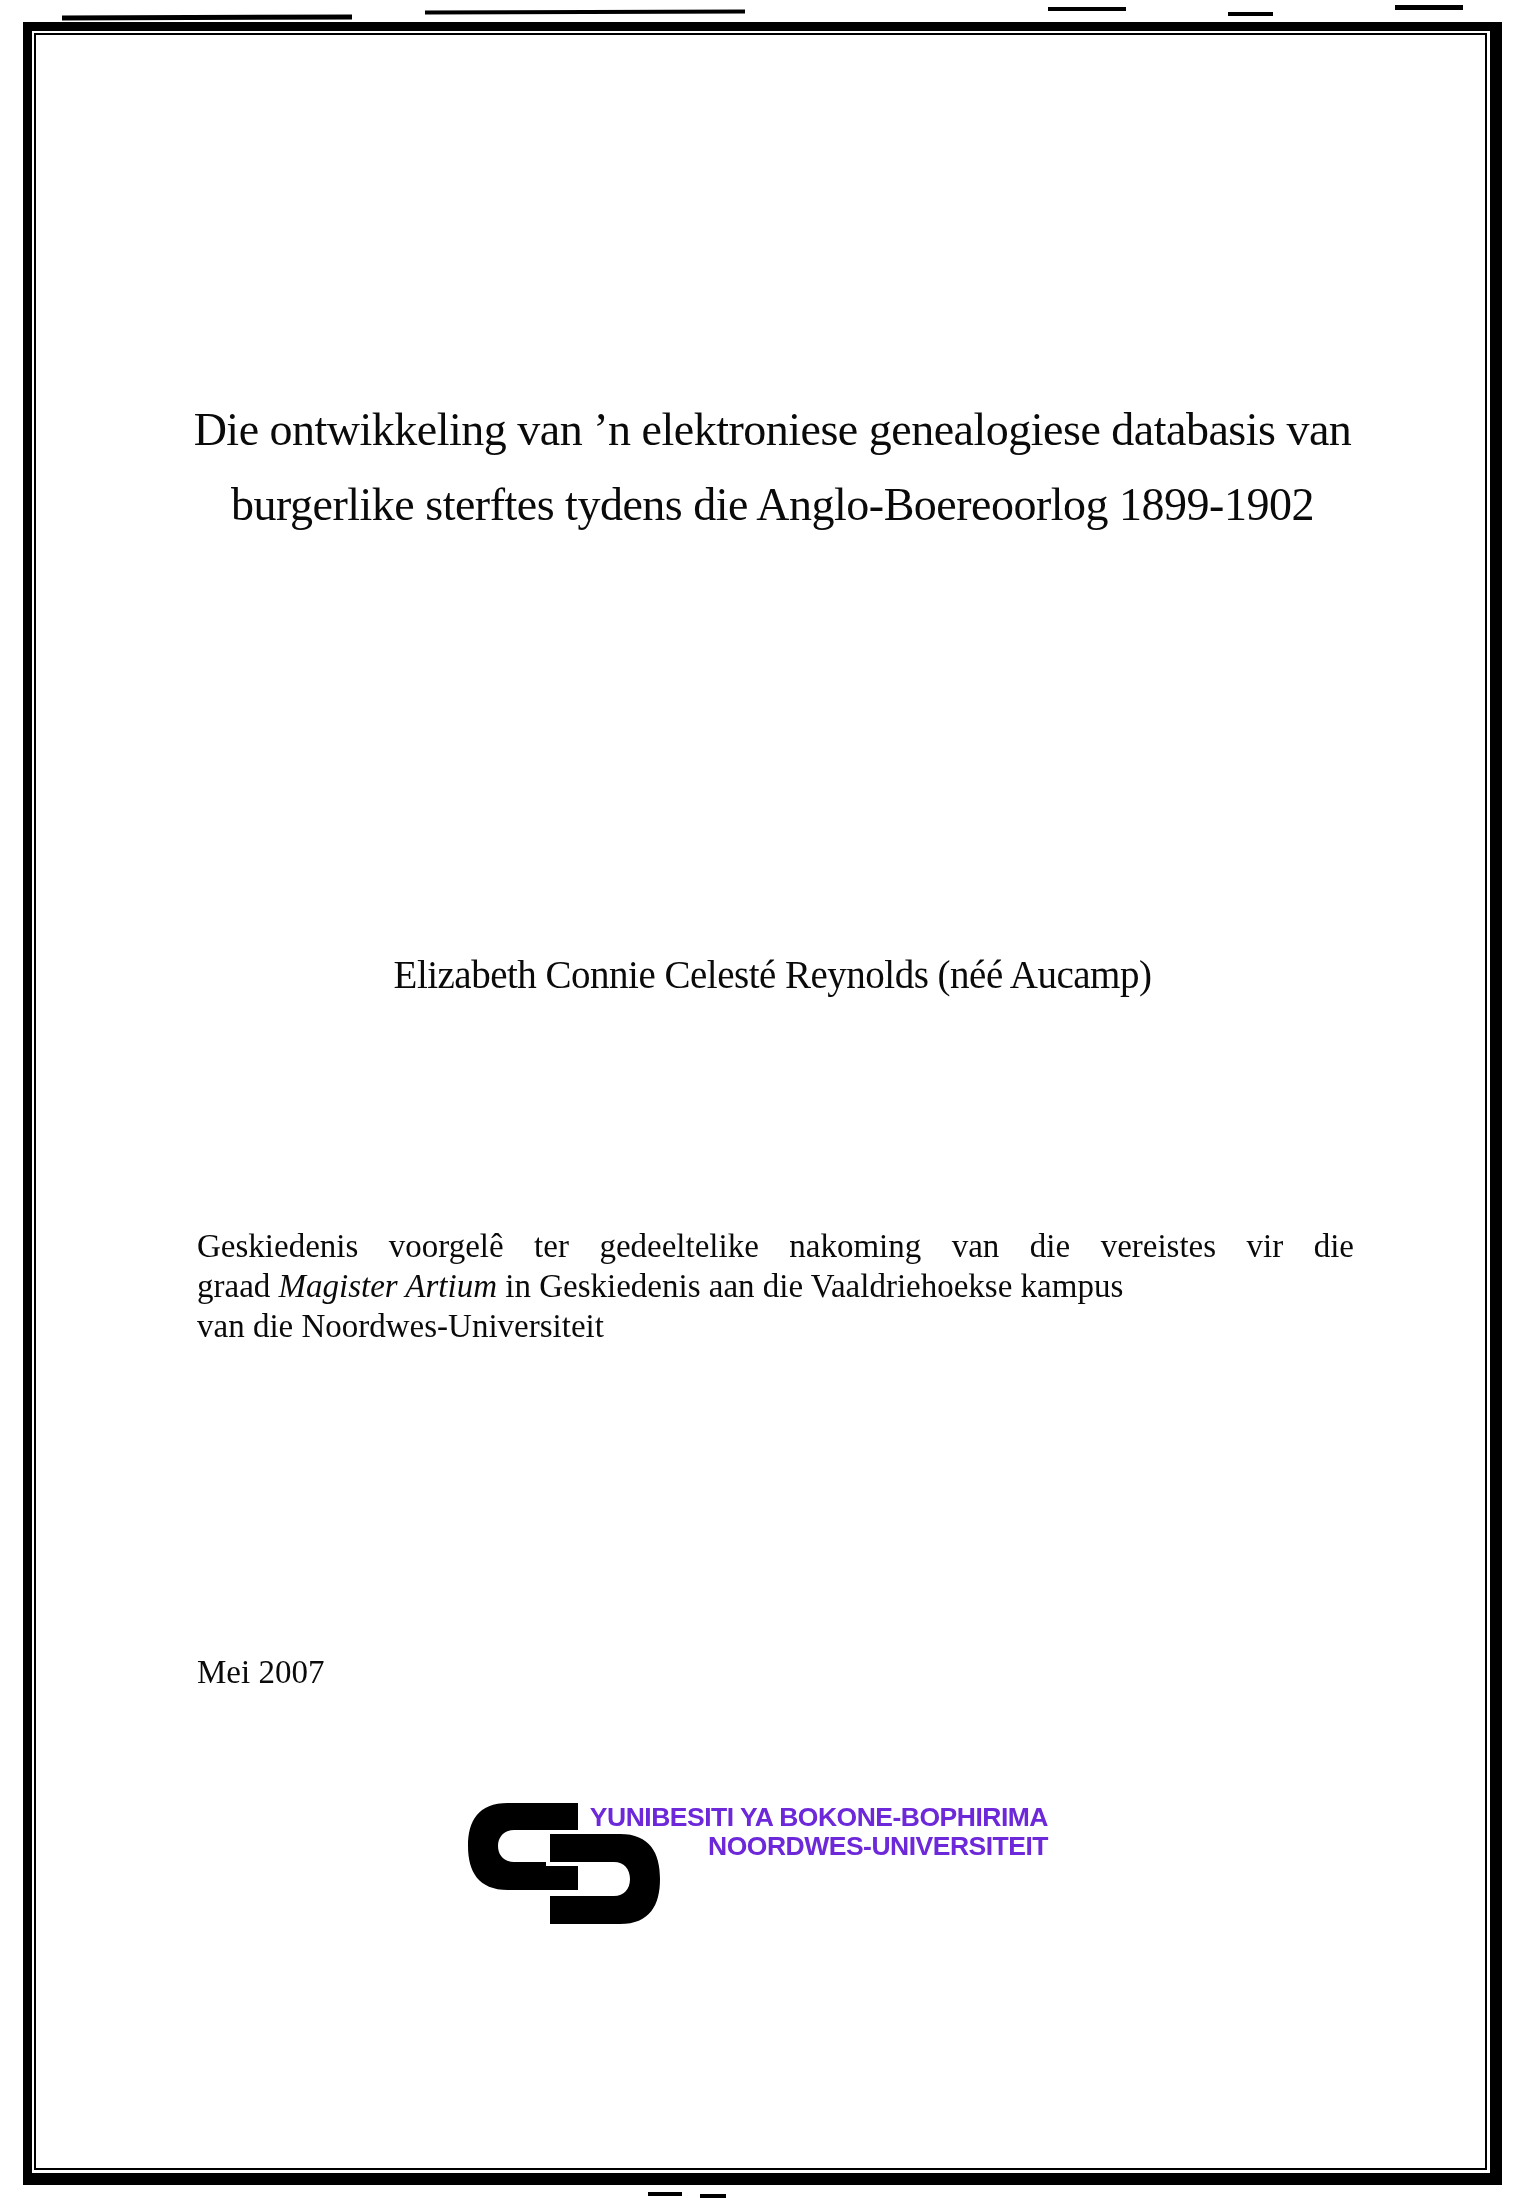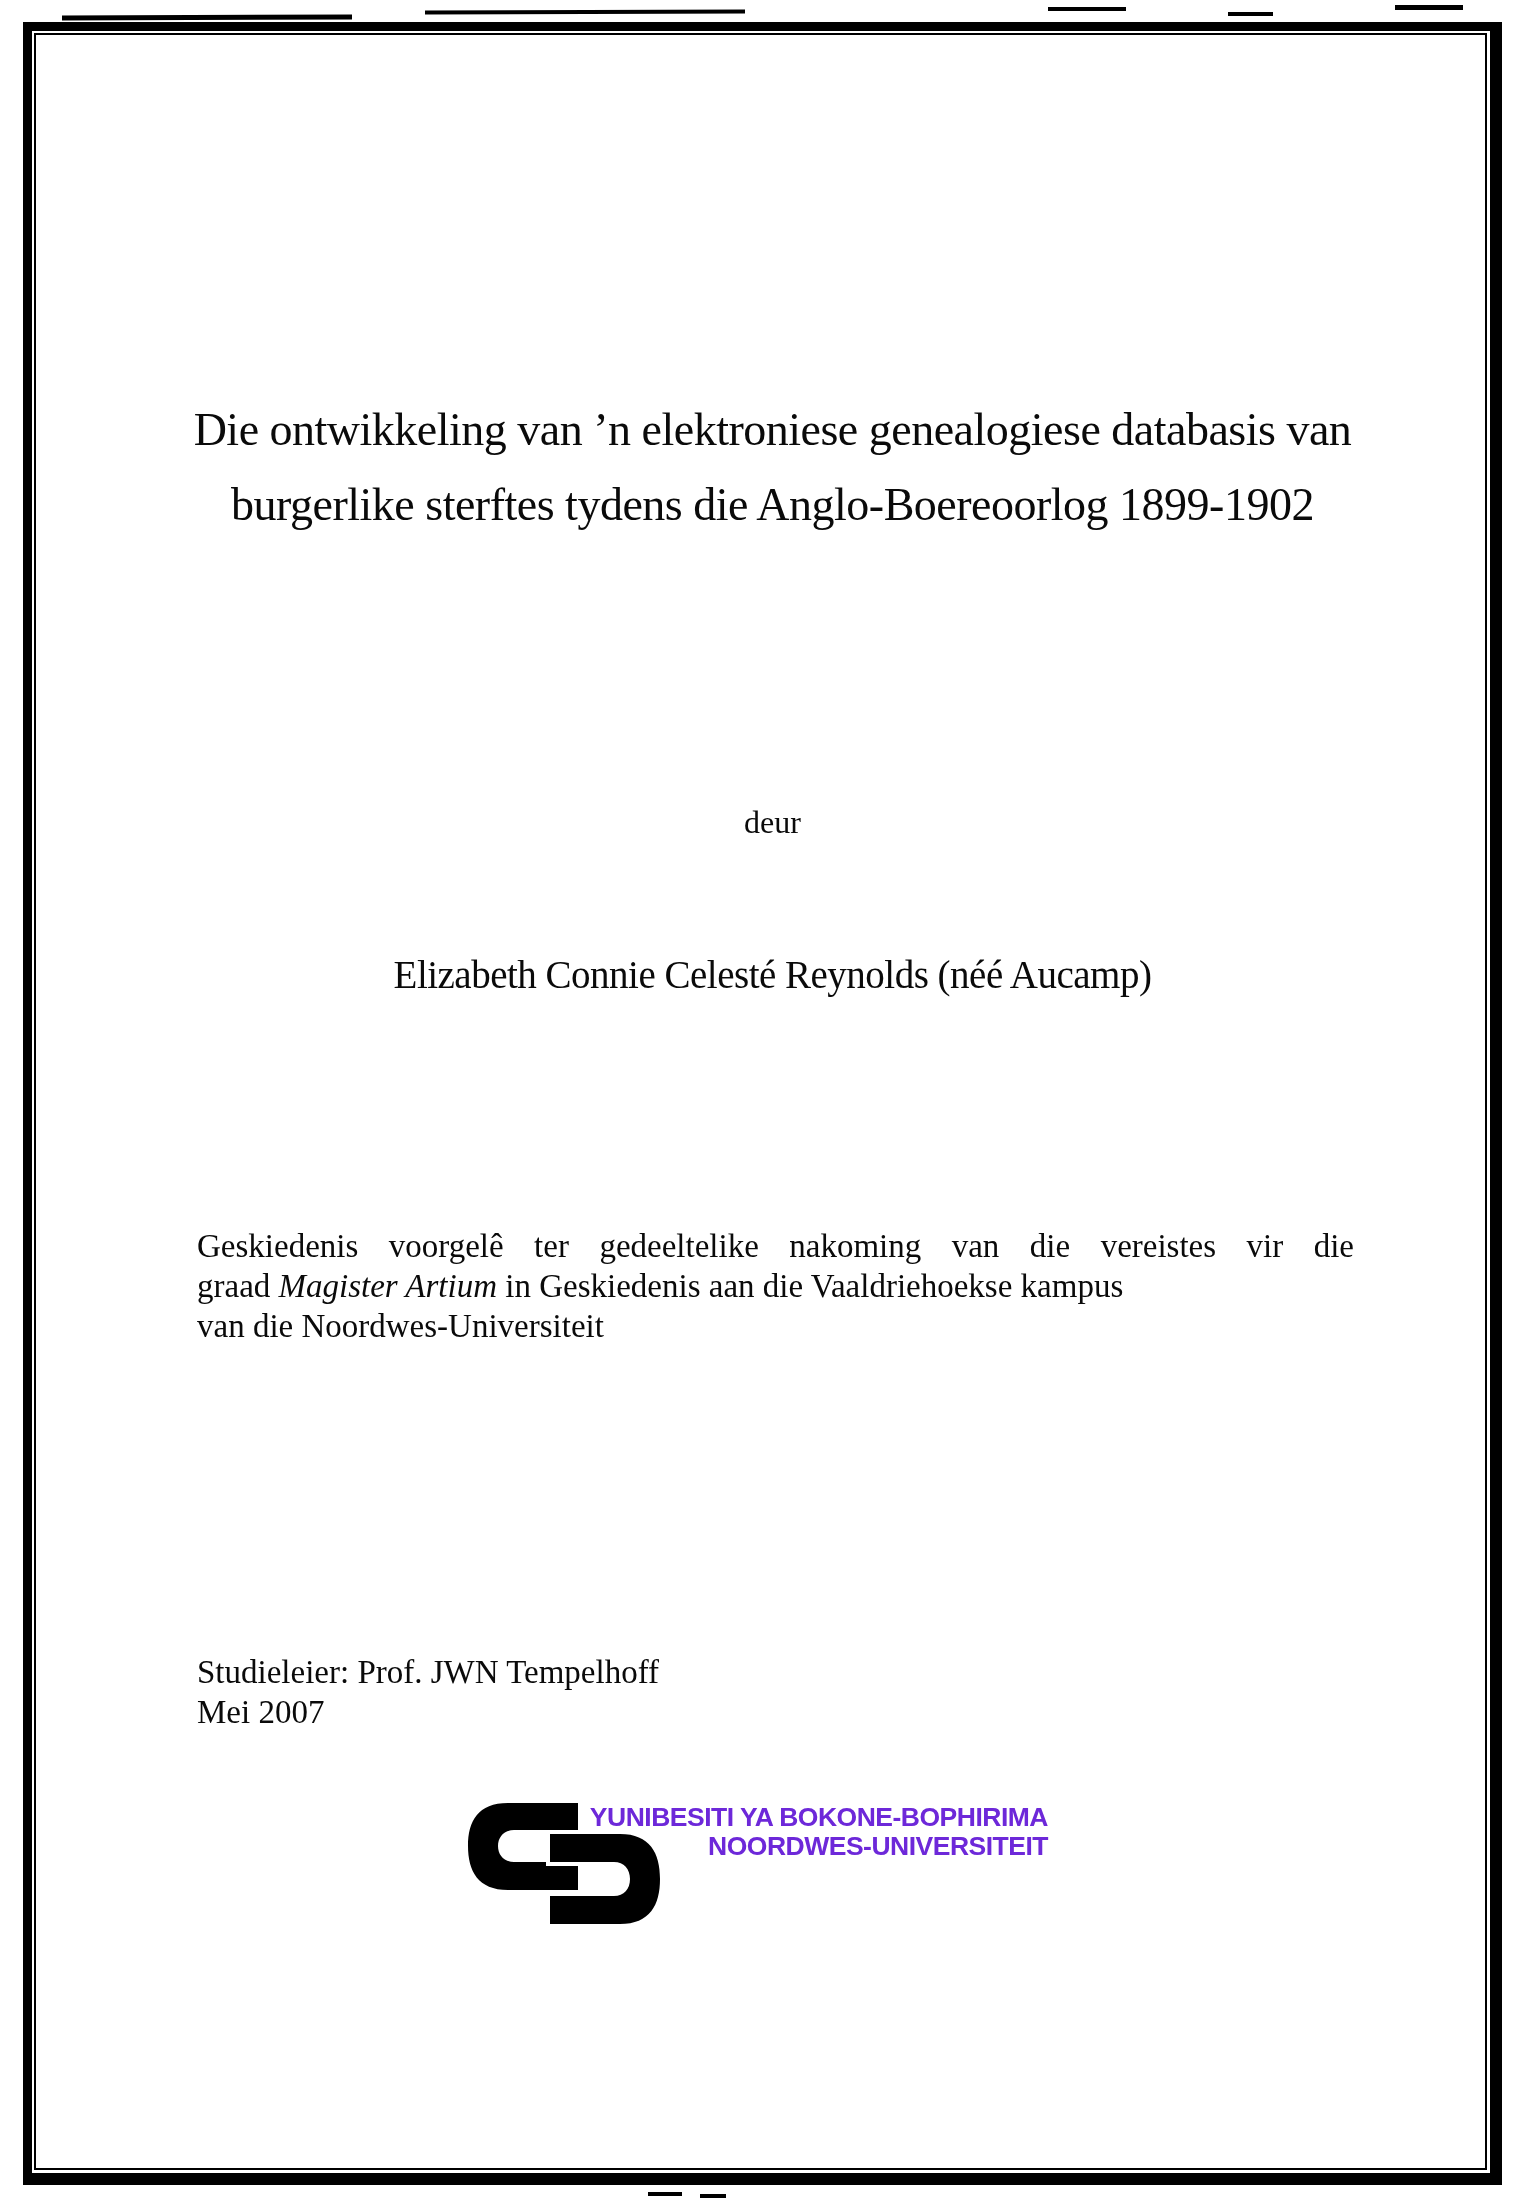--- a/index.html
+++ b/index.html
@@ -73,32 +73,30 @@
 
   <div class="frame">
     <div class="frame-inner"></div>
   </div>
 
   <div class="title-block">
     <div>Die ontwikkeling van ’n elektroniese genealogiese databasis van</div>
     <div>burgerlike sterftes tydens die Anglo-Boereoorlog 1899-1902</div>
   </div>
 
-  <div class="byline">deur</div>
 
   <div class="author">Elizabeth Connie Celesté Reynolds (néé Aucamp)</div>
 
   <div class="statement">
     <div class="just">Geskiedenis voorgelê ter gedeeltelike nakoming van die vereistes vir die</div>
     <div><span>graad </span><span class="ital">Magister Artium</span><span> in Geskiedenis aan die Vaaldriehoekse kampus</span></div>
     <div>van die Noordwes-Universiteit</div>
   </div>
 
   <div class="supervisor-block">
-    <div>Studieleier: Prof. JWN Tempelhoff</div>
     <div>Mei 2007</div>
   </div>
 
   <div class="logo-mark">
     <svg width="200" height="130" viewBox="0 0 200 130" xmlns="http://www.w3.org/2000/svg" aria-hidden="true">
 
       <path d="M116 2 L46 2 C16 2 6 20 6 45 C6 70 16 89 46 89 L116 89 L116 61 L52 61 C42 61 36 54 36 45 C36 36 42 29 52 29 L116 29 Z" fill="#000"></path>
 
       <path d="M88 33 L158 33 C188 33 198 52 198 78 C198 104 188 123 158 123 L88 123 L88 95 L152 95 C162 95 168 88 168 78 C168 68 162 61 152 61 L88 61 Z" fill="none" stroke="#ffffff" stroke-width="8"></path>
       <path d="M88 33 L158 33 C188 33 198 52 198 78 C198 104 188 123 158 123 L88 123 L88 95 L152 95 C162 95 168 88 168 78 C168 68 162 61 152 61 L88 61 Z" fill="#000"></path>

